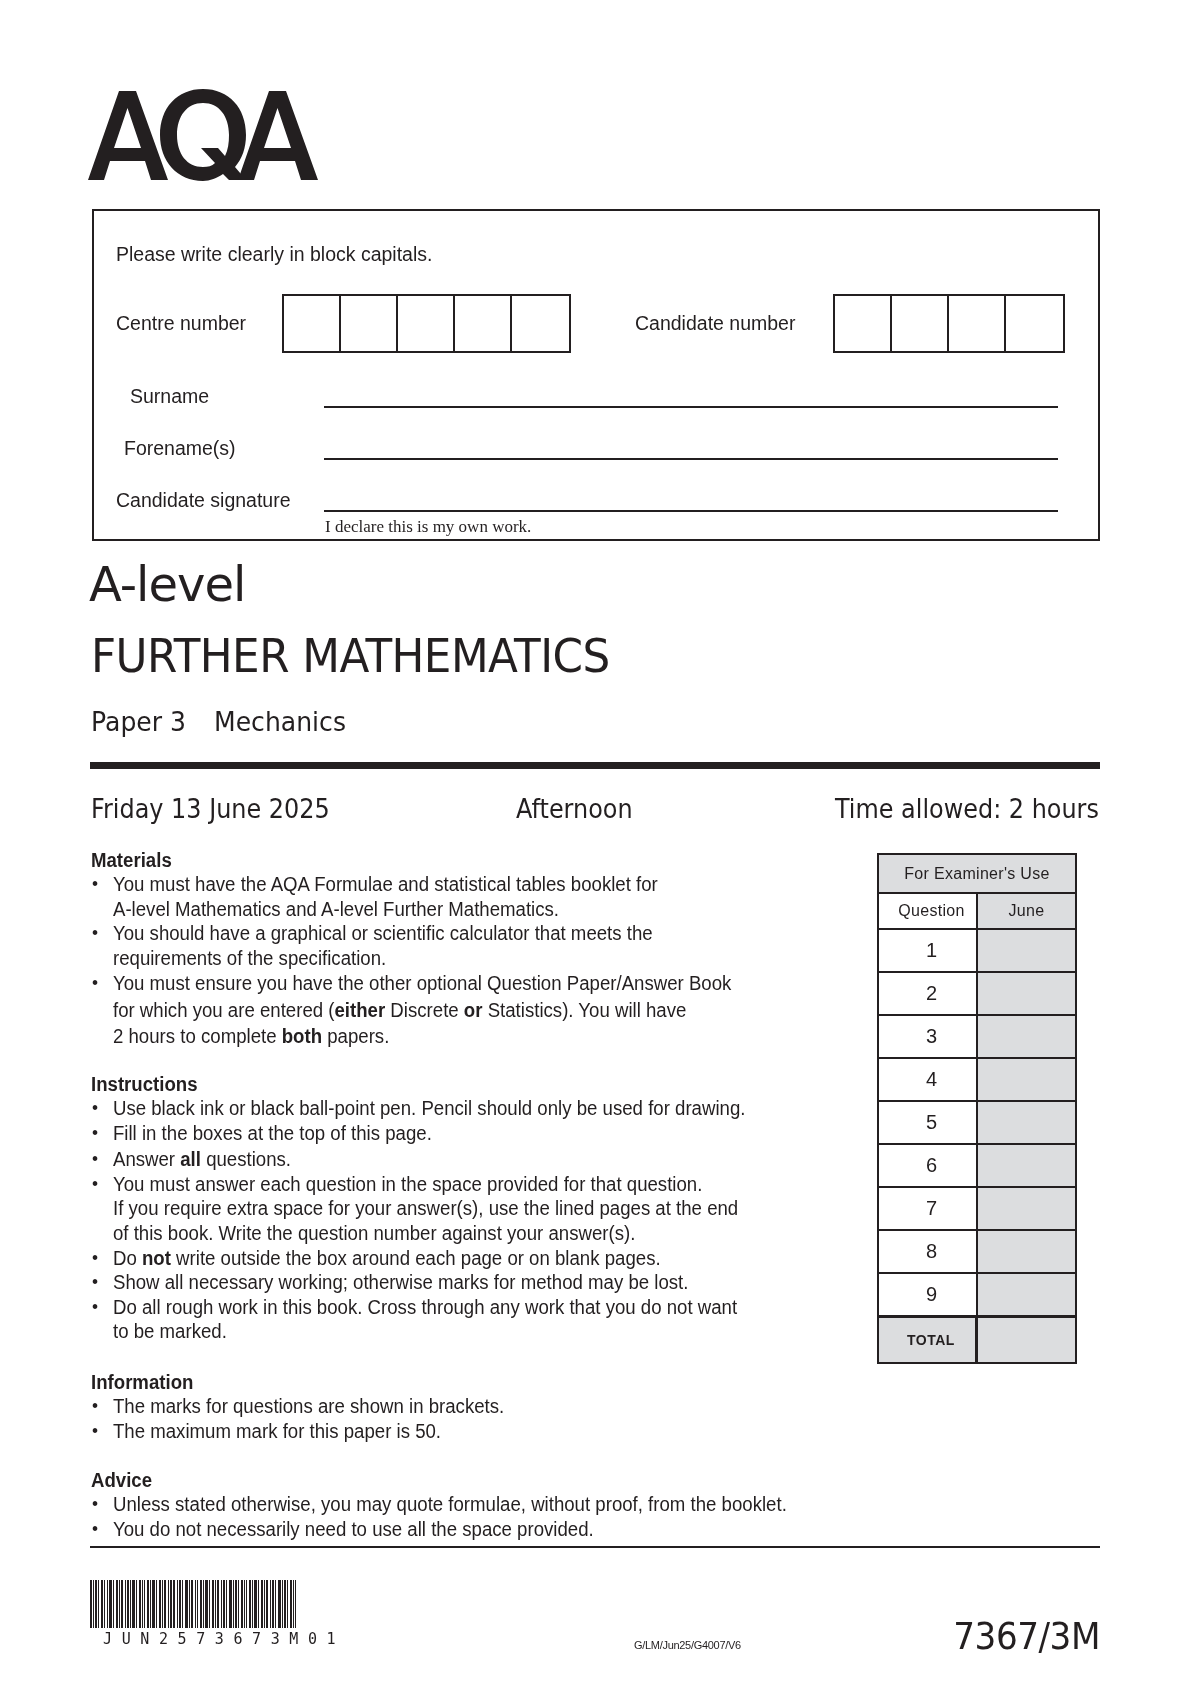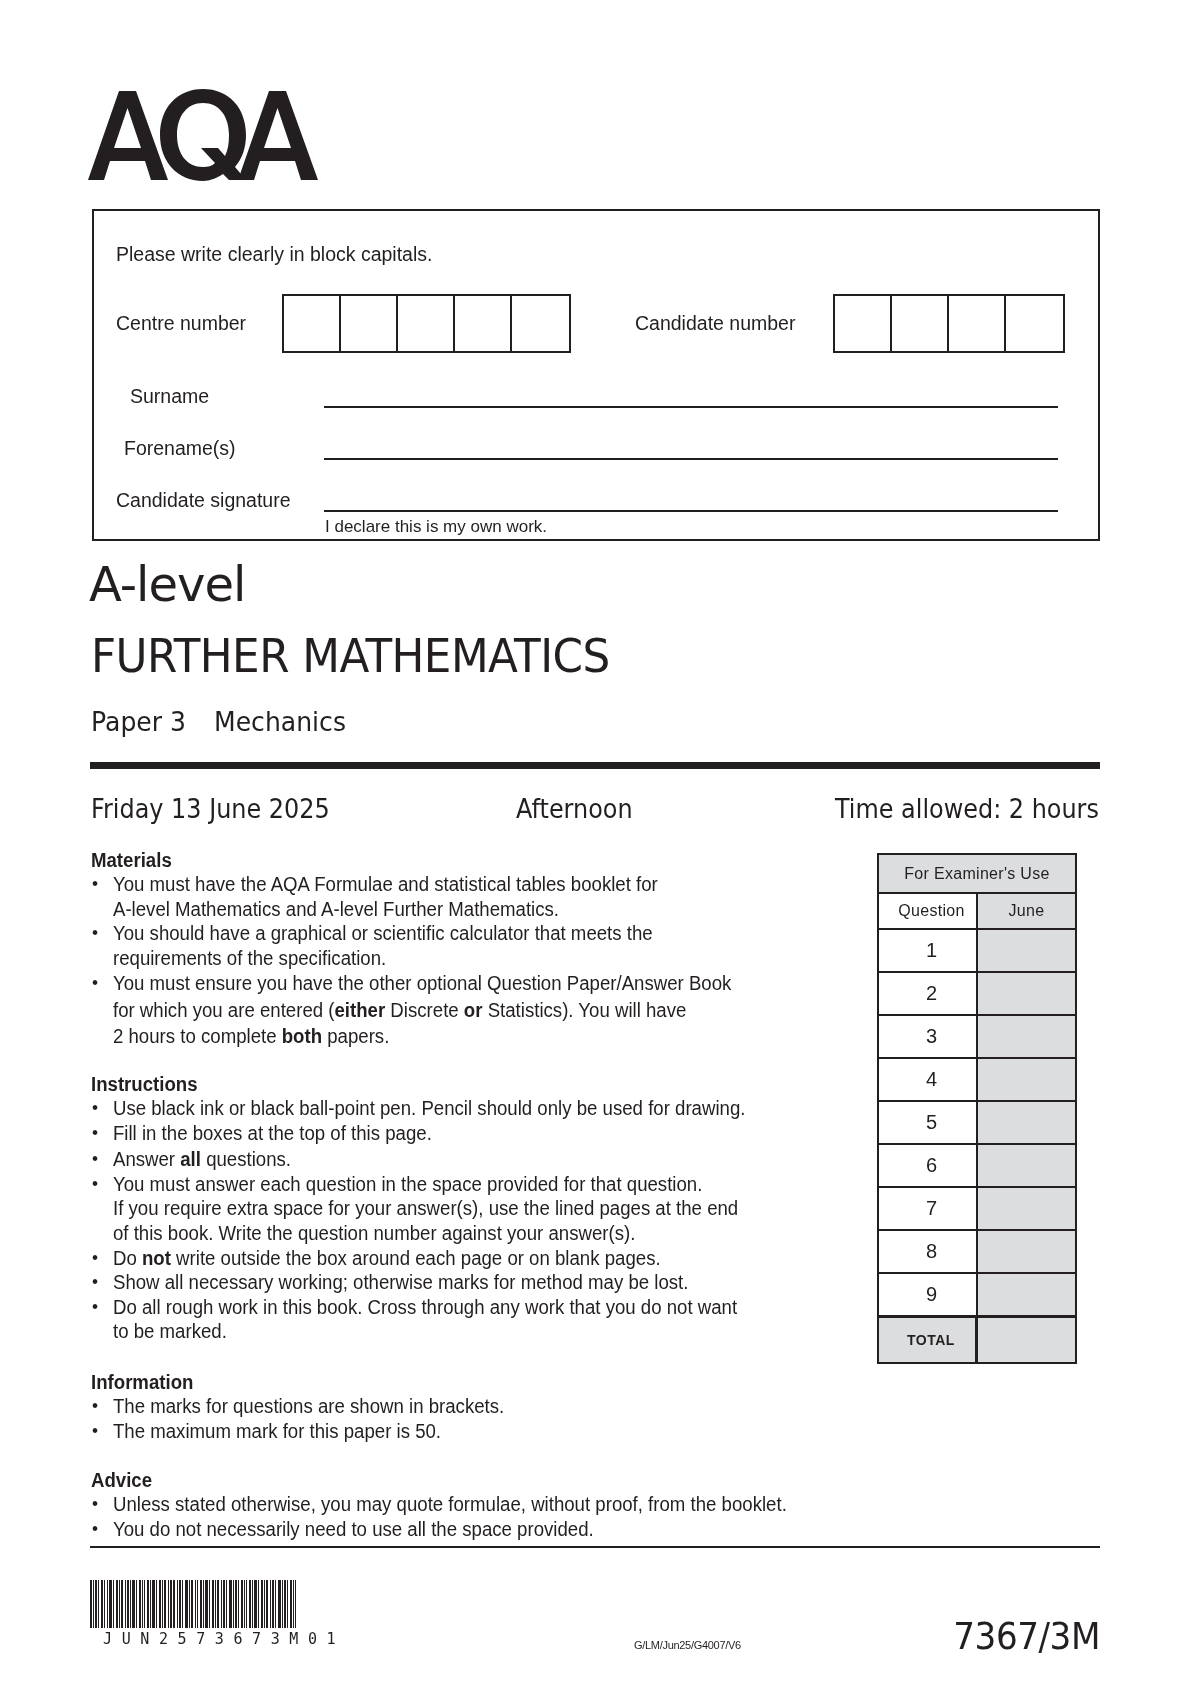--- a/index.html
+++ b/index.html
@@ -103,21 +103,21 @@
   <div class="txt" style="left:236px; top:172px;"></div>
 
   <div class="txt" style="left:30px; top:226px;">Forename(s)</div>
   <div class="line-field" style="top:247px;"></div>
   <div class="txt" style="left:236px; top:224px;"></div>
 
   <div class="txt" style="left:22px; top:278px;">Candidate signature</div>
   <div class="line-field" style="top:299px;"></div>
   <div class="txt" style="left:236px; top:276px;"></div>
 
-  <div class="txt declare" style="left:231px; top:306px;">I declare this is my own work.</div>
+  <div class="txt declare" style="left:231px; top:306px;font-family:Liberation Serif, serif;">I declare this is my own work.</div>
 </div>
 
 <div class="abs t-alevel">A-level</div>
 <div class="abs t-subject">FURTHER MATHEMATICS</div>
 <div class="abs t-paper">
   <span>Paper 3</span><span>Mechanics</span>
 </div>
 <div class="abs thick-rule"></div>
 
 <div class="abs meta date">Friday 13 June 2025</div>

